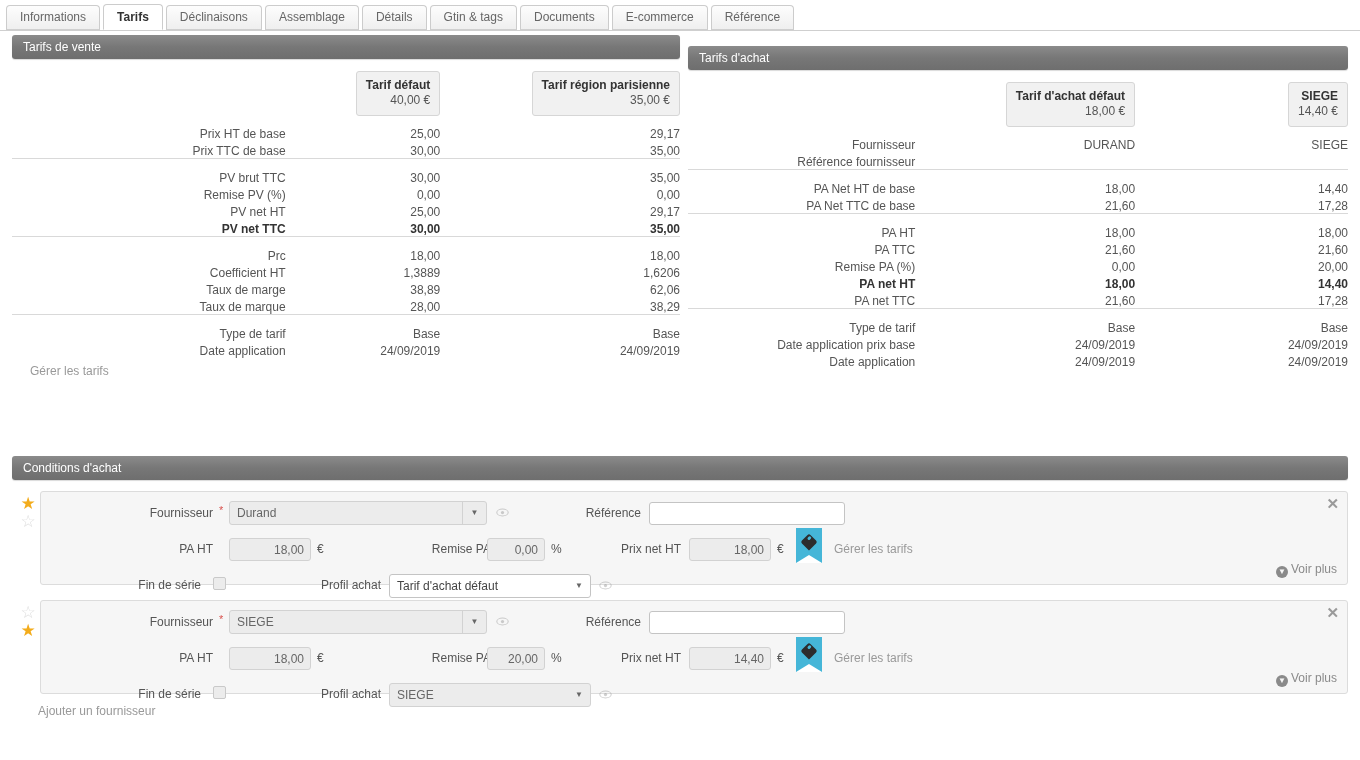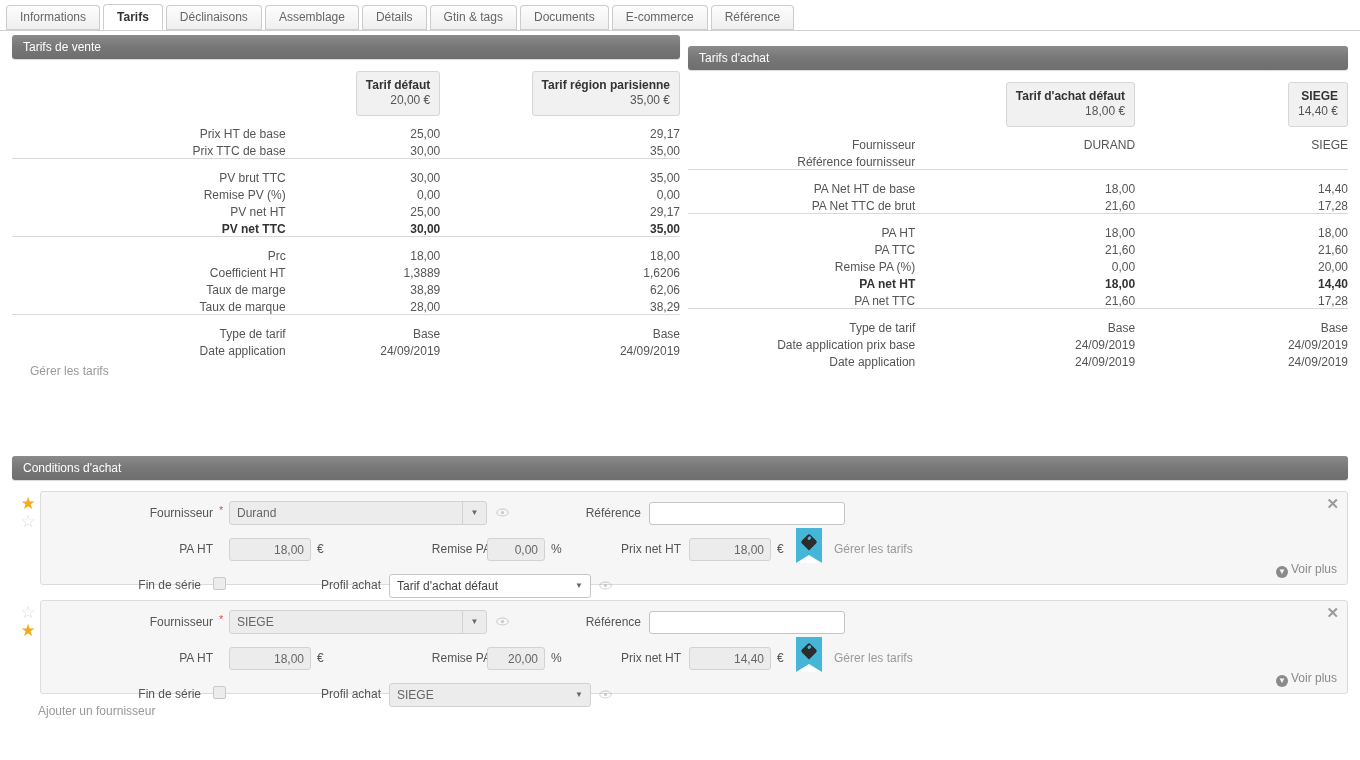--- a/index.html
+++ b/index.html
@@ -233,21 +233,21 @@
 <div class="tabbar" id="tabbar"><div class="tab">Informations</div><div class="tab active">Tarifs</div><div class="tab">Déclinaisons</div><div class="tab">Assemblage</div><div class="tab">Détails</div><div class="tab">Gtin &amp; tags</div><div class="tab">Documents</div><div class="tab">E-commerce</div><div class="tab">Référence</div></div>
 
 <div class="toparea">
 
   <div class="panel-left">
     <div class="secbar">Tarifs de vente</div>
     <table class="ptable">
       <tbody id="sales-body">
           <tr>
             <td class="hdrcell" style="width: 180px;"></td>
-            <td class="hdrcell" style="width: 88px; text-align: right;"><span class="hdrbox"><span class="t">Tarif défaut</span><br><span class="p">20,00 €</span></span></td>
+            <td class="hdrcell" style="width: 88px; text-align: right;"><span class="hdrbox"><span class="t">Tarif défaut</span><br><span class="p">40,00 €</span></span></td>
             <td class="hdrcell" style="width: 150px; text-align: right;"><span class="hdrbox"><span class="t">Tarif région parisienne</span><br><span class="p">35,00 €</span></span></td>
           </tr>
           <tr>
             <td class="lbl">Prix HT de base</td>
             <td class="val">25,00</td>
             <td class="val">29,17</td>
           </tr>
           <tr>
             <td class="lbl">Prix TTC de base</td>
             <td class="val">30,00</td>
@@ -340,21 +340,21 @@
           </tr>
           <tr class="sep">
             <td colspan="3"></td>
           </tr>
           <tr>
             <td class="lbl">PA Net HT de base</td>
             <td class="val">18,00</td>
             <td class="val">14,40</td>
           </tr>
           <tr>
-            <td class="lbl">PA Net TTC de brut</td>
+            <td class="lbl">PA Net TTC de base</td>
             <td class="val">21,60</td>
             <td class="val">17,28</td>
           </tr>
           <tr class="sep">
             <td colspan="3"></td>
           </tr>
           <tr>
             <td class="lbl">PA HT</td>
             <td class="val">18,00</td>
             <td class="val">18,00</td>

